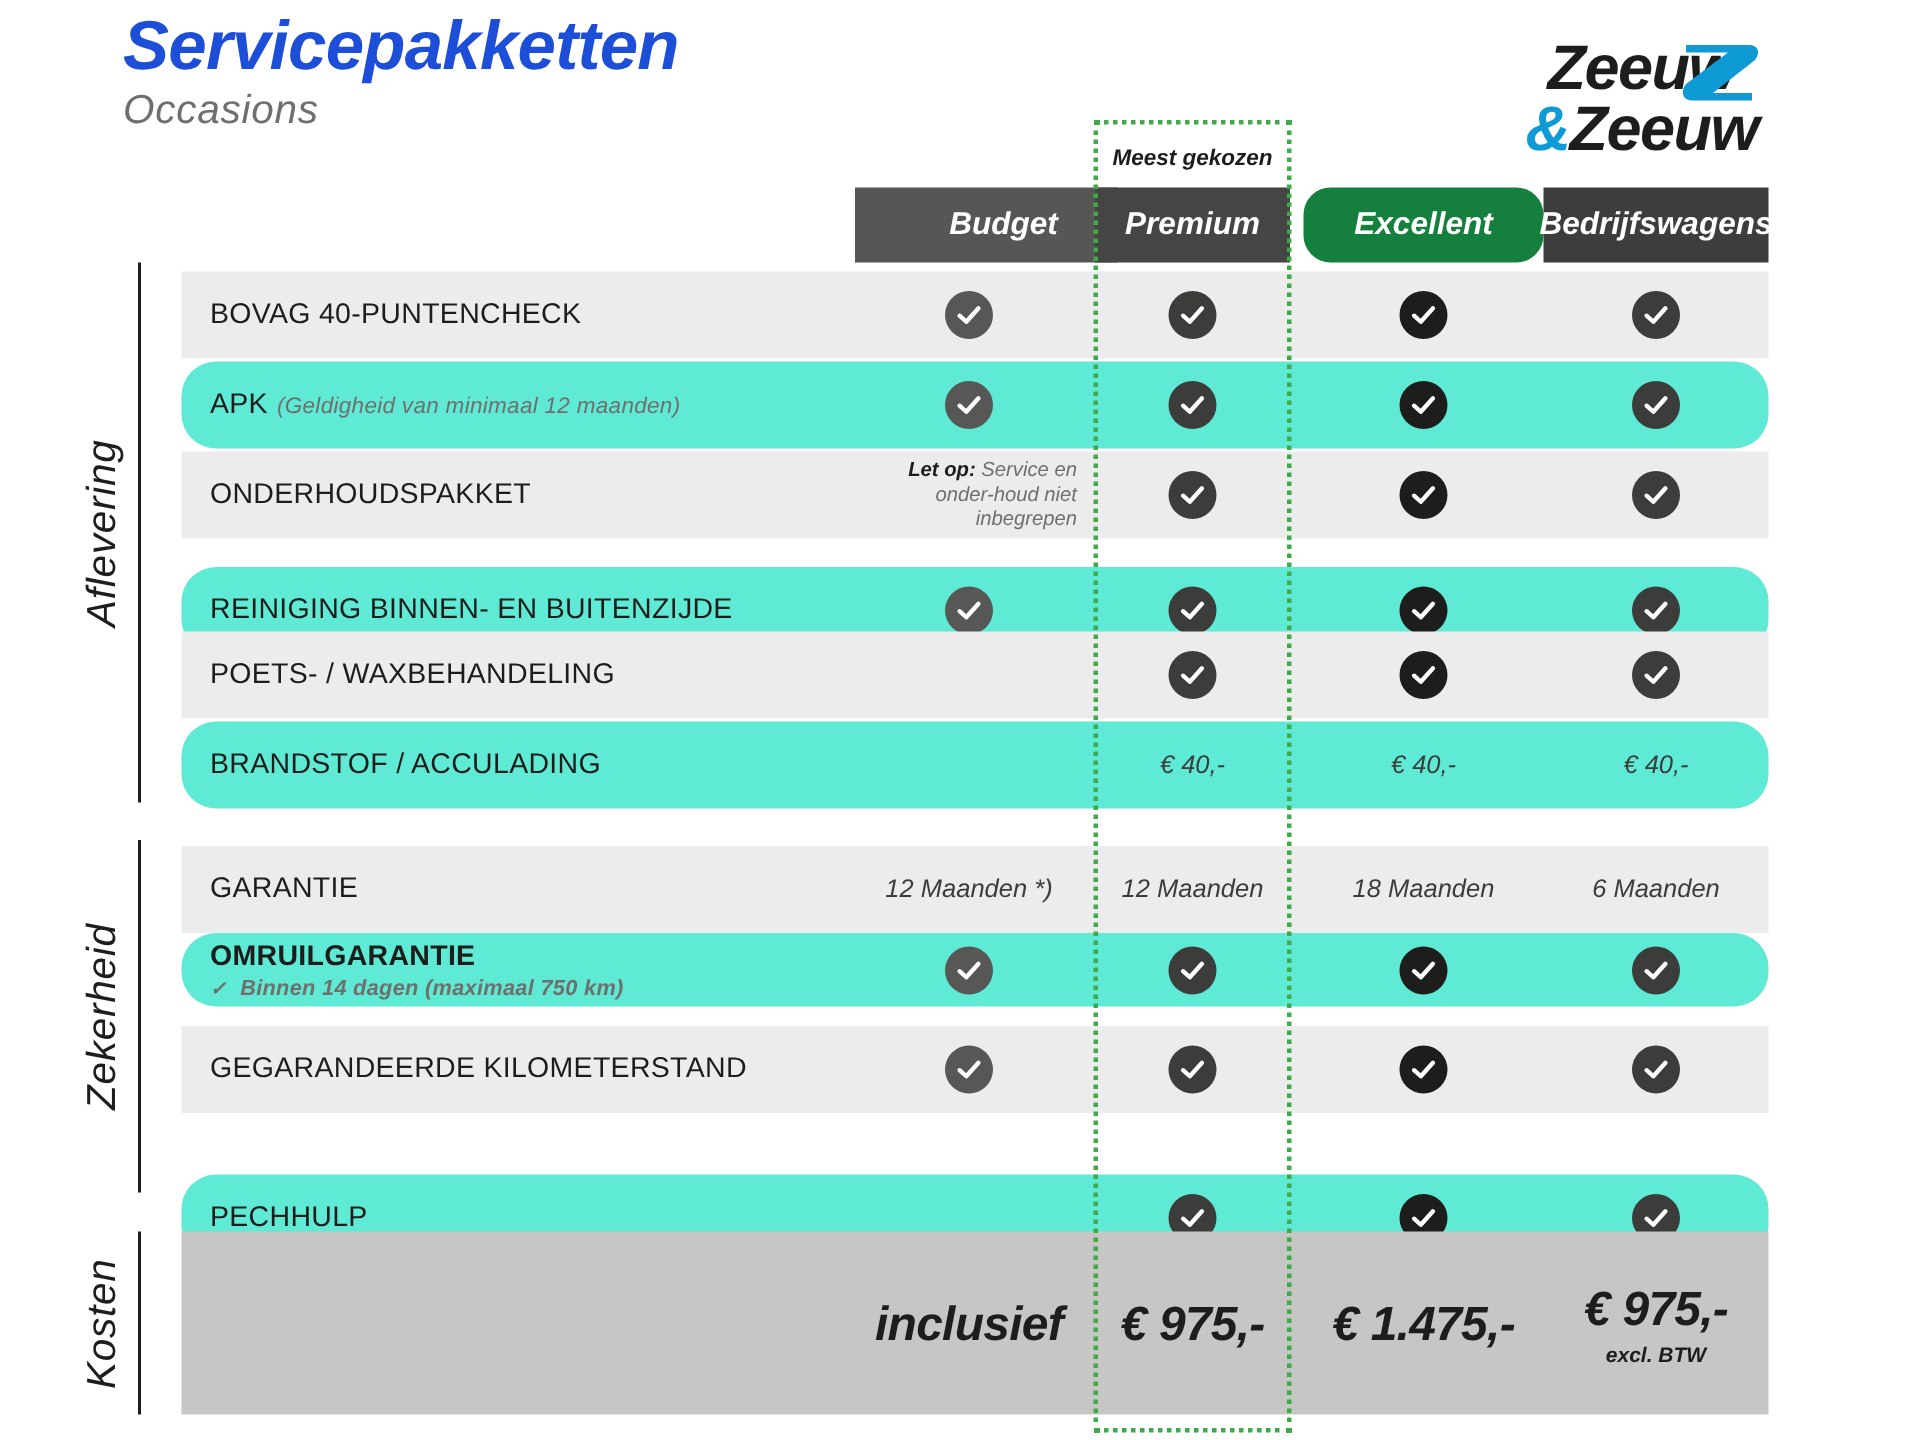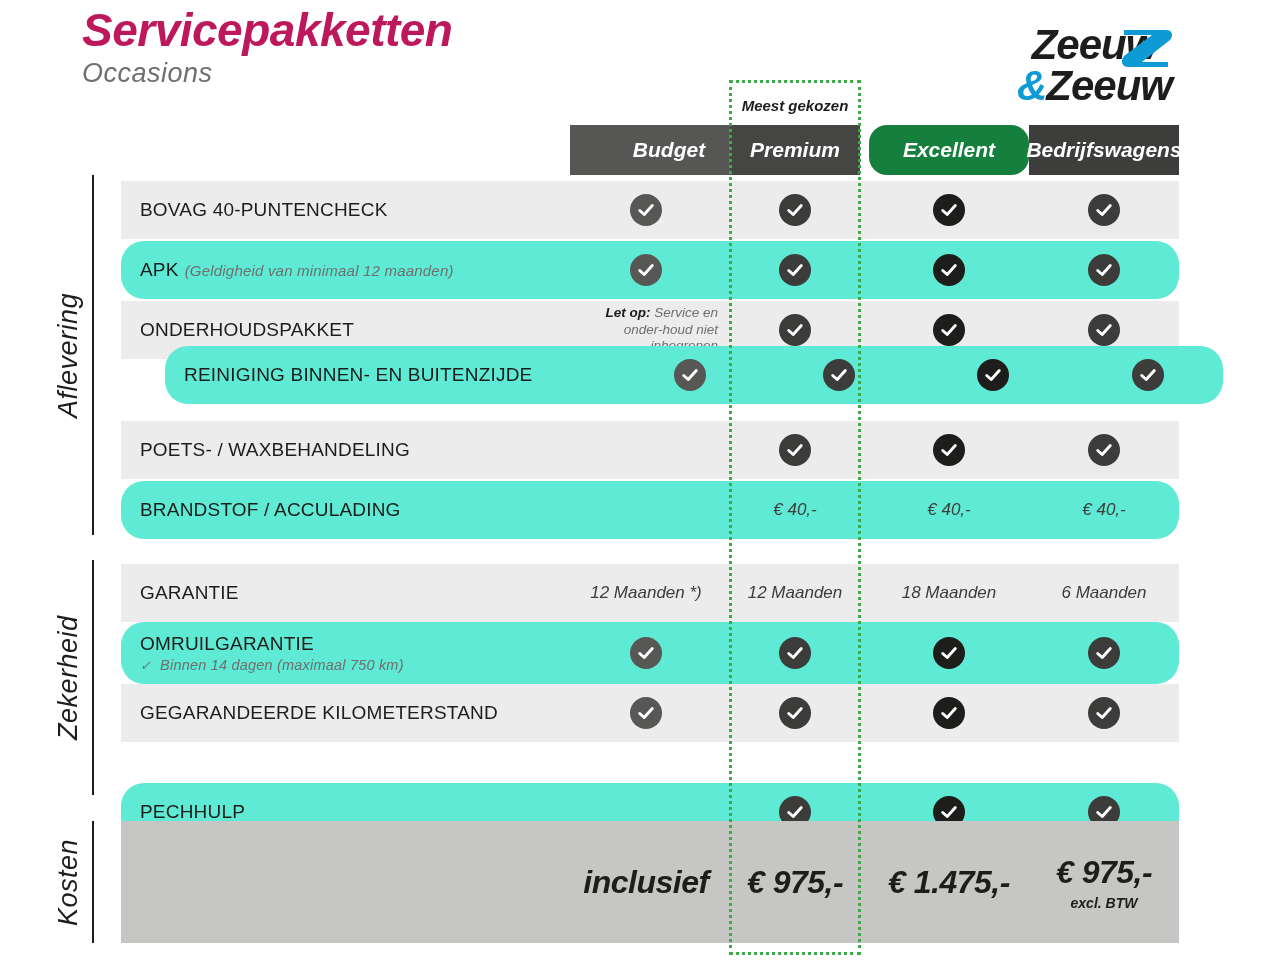--- a/index.html
+++ b/index.html
@@ -8,21 +8,21 @@
     background:#ffffff;
     font-family:"Liberation Sans", sans-serif;
     color:#1d1d1b;
     overflow:hidden;
     position:relative;
   }
   
   .title-block{position:absolute;left:82px;top:6px;}
   .title-main{
     font-size:46px;font-weight:bold;font-style:italic;letter-spacing:-0.5px;
-    line-height:1.05;color:#be185d;
+    line-height:1.05;color:#1d4ed8;
   }
   .title-sub{
     font-size:27px;font-style:italic;color:#6f6f6e;margin-top:4px;letter-spacing:0.5px;
   }
   .logo{
     position:absolute;right:108px;top:24px;text-align:center;
     font-style:italic;line-height:0.98;
   }
   .logo-line1{font-size:42px;font-weight:bold;color:#1d1d1b;letter-spacing:-1px;}
   .logo-line2{font-size:42px;font-weight:bold;color:#1d1d1b;letter-spacing:-1px;}
@@ -252,21 +252,21 @@
     </div>
   <div class="cell c4">
       <span class="check chk-bedrijf">
         <svg viewBox="0 0 20 20">
           <path d="M3 10.5 L8 15 L17 5" stroke="#fff" stroke-width="3.2" fill="none" stroke-linecap="round" stroke-linejoin="round"></path>
         </svg>
       </span>
     </div>
 </div>
 
-<div class="row even" style="top:346px;margin-left:44px;">
+<div class="row even" style="top:378px;">
   <div class="label"><span>REINIGING BINNEN- EN BUITENZIJDE</span></div>
   <div class="cell c1">
       <span class="check chk-budget">
         <svg viewBox="0 0 20 20">
           <path d="M3 10.5 L8 15 L17 5" stroke="#fff" stroke-width="3.2" fill="none" stroke-linecap="round" stroke-linejoin="round"></path>
         </svg>
       </span>
     </div>
   <div class="cell c2">
       <span class="check chk-premium">
@@ -326,21 +326,21 @@
 </div>
 
 <div class="row odd" style="top:564px;">
   <div class="label"><span>GARANTIE</span></div>
   <div class="cell c1">12 Maanden *)</div>
   <div class="cell c2">12 Maanden</div>
   <div class="cell c3">18 Maanden</div>
   <div class="cell c4">6 Maanden</div>
 </div>
 
-<div class="row even" style="top:622px;height:62px;">
+<div class="row even" style="top:622px;height:49px;font-weight:bold;">
   <div class="label">
     <div>OMRUILGARANTIE</div>
     <div class="sublabel">
       <span class="tick">✓</span>
       <span>Binnen 14 dagen (maximaal 750 km)</span>
     </div>
   </div>
   <div class="cell c1">
       <span class="check chk-budget">
         <svg viewBox="0 0 20 20">

